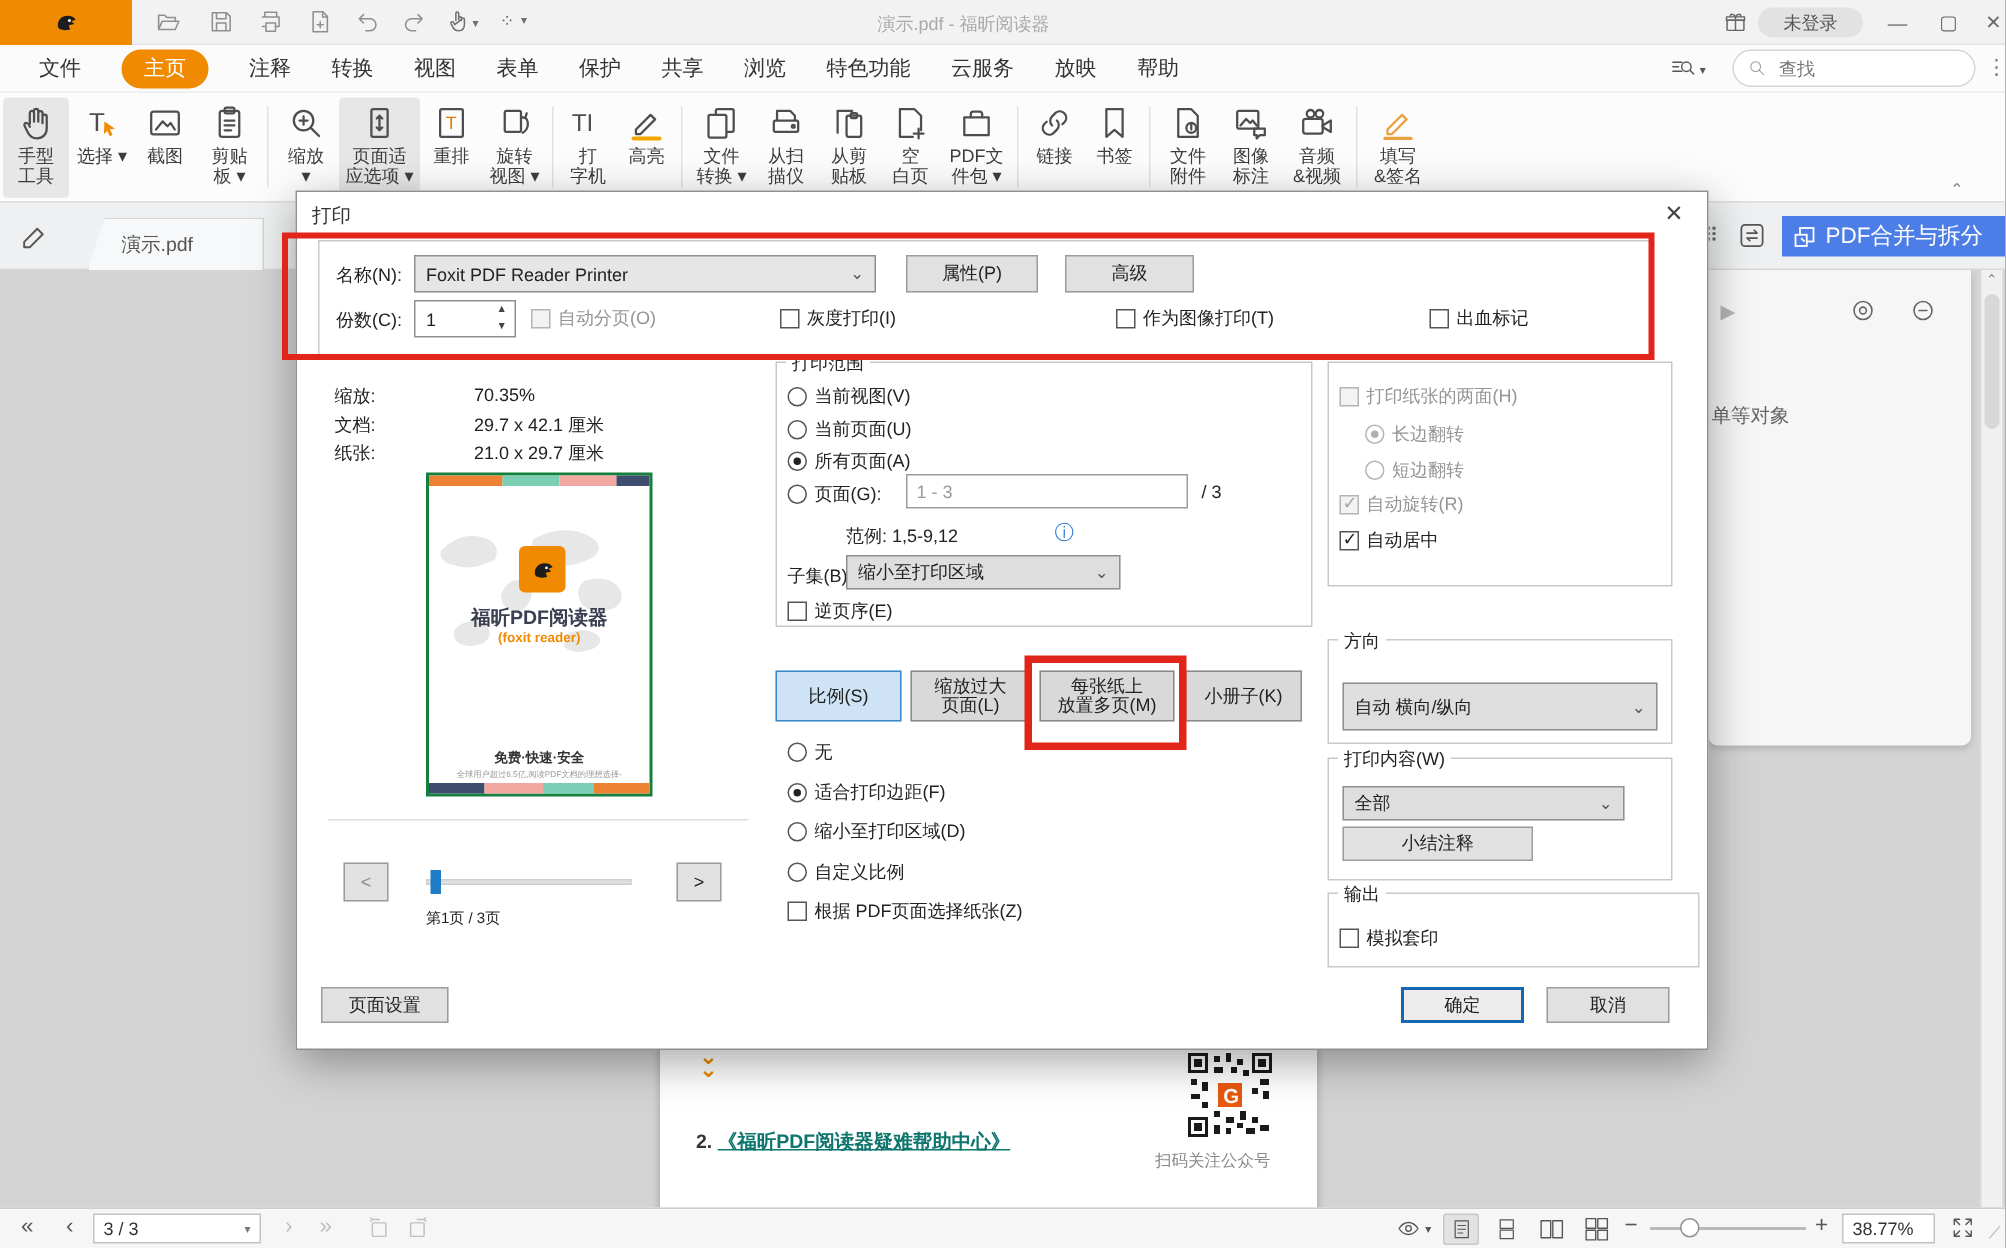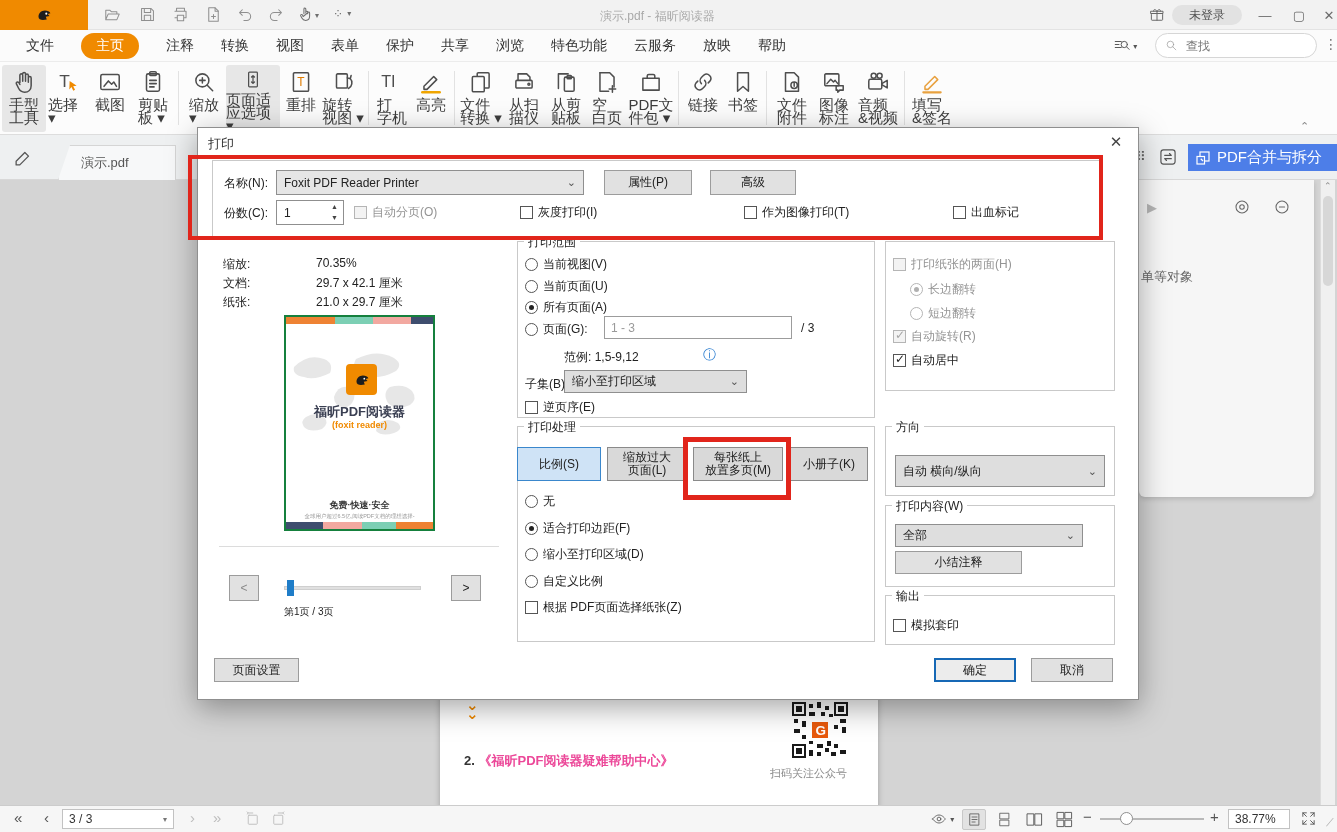--- a/index.html
+++ b/index.html
@@ -17,21 +17,21 @@
   
   .menubar{position:absolute;left:0;top:30px;width:1337px;height:32px;background:#fbfbfb;border-bottom:1px solid #ececec;z-index:59;display:flex;align-items:center;padding-left:26px;gap:27px;}
   .mitem{font-size:14px;color:#333;white-space:nowrap;}
   .mitem.act{background:#F08A00;color:#fff;border-radius:14px;padding:4px 15px;}
   .search{position:absolute;left:1155px;top:3px;width:162px;height:25px;border:1px solid #d6d6d6;border-radius:13px;background:#fff;display:flex;align-items:center;padding:0 9px;gap:6px;}
   .search input{border:none;outline:none;width:110px;font-size:12px;color:#444;background:transparent;}
   
   .ribbon{position:absolute;left:0;top:62px;width:1337px;height:73px;background:#fcfcfc;border-bottom:1px solid #ddd;z-index:10;}
   .rb{position:absolute;top:3px;height:67px;display:flex;flex-direction:column;align-items:center;padding-top:4px;border-radius:3px;}
   .rb.on{background:#e7e7e7;}
-  .rb .lb{font-size:15px;line-height:13px;color:#3d3d3d;white-space:pre-line;margin-top:3px;}
+  .rb .lb{font-size:12px;line-height:13px;color:#3d3d3d;text-align:center;white-space:pre-line;margin-top:3px;}
   .rdiv{position:absolute;top:9px;width:1px;height:54px;background:#e2e2e2;}
   
   .tabbar{position:absolute;left:0;top:135px;width:1337px;height:45px;background:#eef0f1;border-bottom:1px solid #d8d8d8;z-index:5;}
   .doctab{position:absolute;left:58px;top:10px;width:118px;height:35px;background:#f7f8f9;border:1px solid #d5d5d5;border-bottom:none;clip-path:polygon(12px 0,100% 0,100% 100%,0 100%);display:flex;align-items:center;padding-left:22px;font-size:13px;color:#555;}
   .badge{position:absolute;left:1188px;top:9px;width:149px;height:27px;background:#4D7EE8;color:#fff;display:flex;align-items:center;gap:5px;padding-left:6px;font-size:15px;white-space:nowrap;overflow:hidden;}
   
   .content{position:absolute;left:0;top:180px;width:1337px;height:625px;background:#d4d4d4;}
   .docpage{position:absolute;left:440px;top:460px;width:438px;height:338px;background:#fff;box-shadow:0 0 6px rgba(0,0,0,.25);}
   .rpanel{position:absolute;left:1139px;top:0px;width:175px;height:317px;background:#f6f6f6;border-radius:0 0 6px 6px;box-shadow:0 2px 5px rgba(0,0,0,.15);}
   .vsb{position:absolute;left:1320px;top:0;width:15px;height:625px;background:#f0f0f0;border-left:1px solid #dcdcdc;}
@@ -93,21 +93,21 @@
     <span class="abs" style="left:236px;top:5px"><svg class="tic" width="19" height="19" viewBox="0 0 24 24">
           <path d="M8 6L4.5 9.5 8 13M4.5 9.5h9a5 5 0 0 1 0 10H10"></path>
         </svg></span>
     <span class="abs" style="left:266px;top:5px"><svg class="tic" width="19" height="19" viewBox="0 0 24 24">
           <path d="M16 6l3.5 3.5L16 13M19.5 9.5h-9a5 5 0 0 0 0 10H14"></path>
         </svg></span>
     <span class="abs" style="left:296px;top:5px"><svg class="tic" width="19" height="19" viewBox="0 0 24 24" style="stroke:#6f6f6f">
           <path d="M10 11V5a1.2 1.2 0 0 1 2.4 0v5m0-1a1.2 1.2 0 0 1 2.4 0v2m0-1a1.2 1.2 0 0 1 2.4 0v4c0 3.5-2 5.5-5 5.5-2.5 0-3.8-1-4.8-3l-1.5-3c-.4-.9.4-1.8 1.3-1.5.5.1.9.5 1.1 1l.7 1.5z"></path>
         </svg><span style="color:#6f6f6f;font-size:8px;vertical-align:6px">▾</span></span>
     <span class="abs" style="left:333px;top:7px;color:#6f6f6f;font-size:12px;letter-spacing:1px">⁘<span style="font-size:8px;vertical-align:2px"> ▾</span></span>
-    <span class="ttl" style="left:600px">演示.pdf - 福昕阅读器</span>
+    <span class="ttl" style="left:585px">演示.pdf - 福昕阅读器</span>
     <span class="abs" style="left:1148px;top:6px"><svg class="tic" width="18" height="18" viewBox="0 0 24 24" style="stroke:#666">
           <rect x="4.5" y="10" width="15" height="9" rx="1"></rect>
           <path d="M4 7h16v3H4zM12 7v12M12 7c-1.5-3-5.5-3-4.5 0M12 7c1.5-3 5.5-3 4.5 0"></path>
         </svg></span>
     <div class="pill" style="left:1172px;width:70px">
         <span>未登录</span>
       </div>
     <div class="winbtn" style="left:1254px">—</div>
     <div class="winbtn" style="left:1288px">▢</div>
     <div class="winbtn" style="left:1318px">✕</div>
@@ -339,21 +339,21 @@
         </svg>
       <span>PDF合并与拆分</span>
     </div>
   </div>
 
   <div class="content">
 
     <div class="docpage">
       <span class="abs" style="left:26px;top:60px;color:#F08A00;font-size:15px;font-weight:bold;line-height:9px">⌄<br>⌄</span>
       <div class="abs" style="left:24px;top:112px;font-size:13px;font-weight:bold;color:#333;white-space:nowrap">
-        <span>2. </span><span style="color:#ec4899;">《福昕PDF阅读器疑难帮助中心》</span>
+        <span>2. </span><span style="color:#0f766e;text-decoration:underline">《福昕PDF阅读器疑难帮助中心》</span>
       </div>
       <svg class="abs" style="left:352px;top:62px" width="56" height="56" viewBox="0 0 29 29" shape-rendering="crispEdges">
         <rect width="29" height="29" fill="#fff"></rect>
         <g fill="#1a1a1a">
           <rect x="0" y="0" width="7" height="7"></rect>
             <rect x="22" y="0" width="7" height="7"></rect>
             <rect x="0" y="22" width="7" height="7"></rect>
           <rect x="1" y="1" width="5" height="5" fill="#fff"></rect>
             <rect x="23" y="1" width="5" height="5" fill="#fff"></rect>
             <rect x="1" y="23" width="5" height="5" fill="#fff"></rect>
@@ -544,23 +544,20 @@
       </div>
     <div class="dd" style="left:366px;top:242px;width:183px;height:23px;background:#dedede">
         <span>缩小至打印区域</span>
         <span class="ar">⌄</span>
       </div>
     <div class="row" style="left:327px;top:271px">
         <span class="cb"></span>
         <span>逆页序(E)</span>
       </div>
 
-    <div class="grp" style="left:319px;top:298px;width:358px;height:216px">
-      <span class="grp-t">打印处理</span>
-    </div>
     <div class="htab sel" style="left:319px;top:319px;width:84px"><span>比例(S)</span></div>
     <div class="htab" style="left:409px;top:319px;width:80px"><span>缩放过大
 页面(L)</span></div>
     <div class="htab" style="left:495px;top:319px;width:90px"><span>每张纸上
 放置多页(M)</span></div>
     <div class="htab" style="left:592px;top:319px;width:78px"><span>小册子(K)</span></div>
     <div class="row" style="left:327px;top:365px">
         <span class="rd"></span>
         <span>无</span>
       </div>
@@ -615,21 +612,21 @@
       <span class="grp-t">打印内容(W)</span>
     </div>
     <div class="dd" style="left:697px;top:396px;width:188px;height:23px;background:#dedede">
         <span>全部</span>
         <span class="ar">⌄</span>
       </div>
     <div class="btn" style="left:697px;top:423px;width:127px;height:23px">
         <span>小结注释</span>
       </div>
 
-    <div class="grp" style="left:687px;top:467px;width:230px;height:50px">
+    <div class="grp" style="left:687px;top:467px;width:248px;height:50px">
       <span class="grp-t">输出</span>
     </div>
     <div class="row" style="left:695px;top:489px">
         <span class="cb"></span>
         <span>模拟套印</span>
       </div>
 
     <div class="btn" style="left:16px;top:530px;width:85px;height:24px">
         <span>页面设置</span>
       </div>

